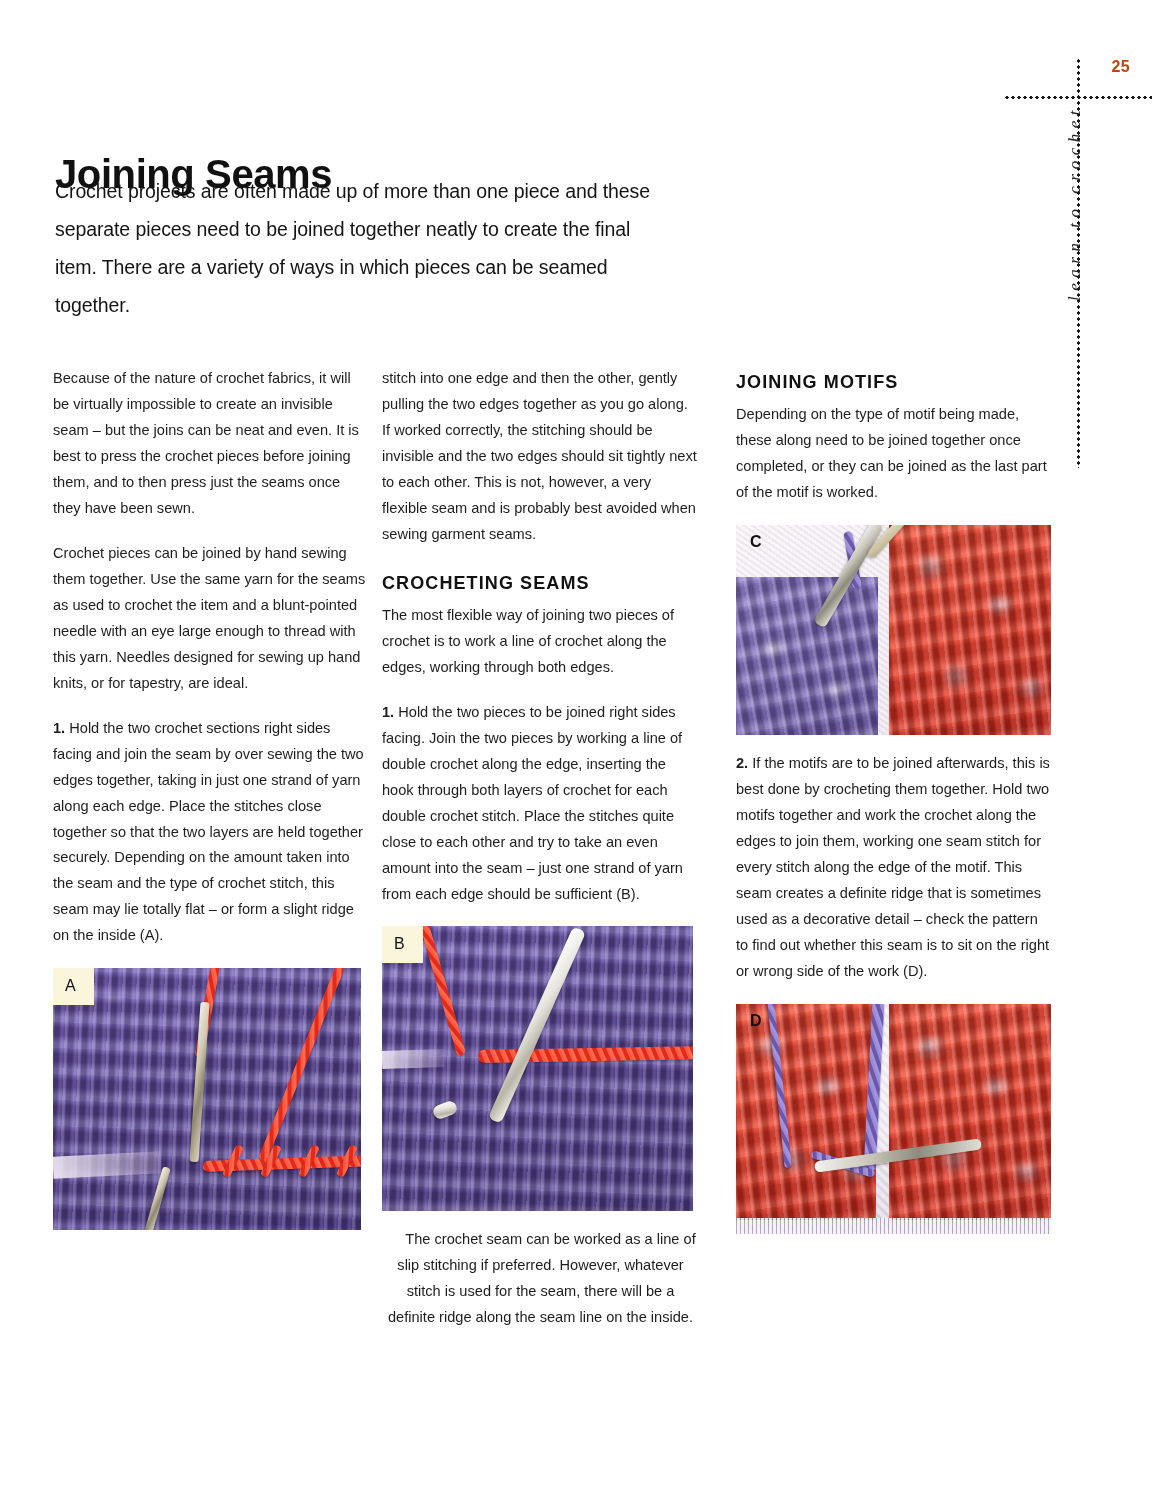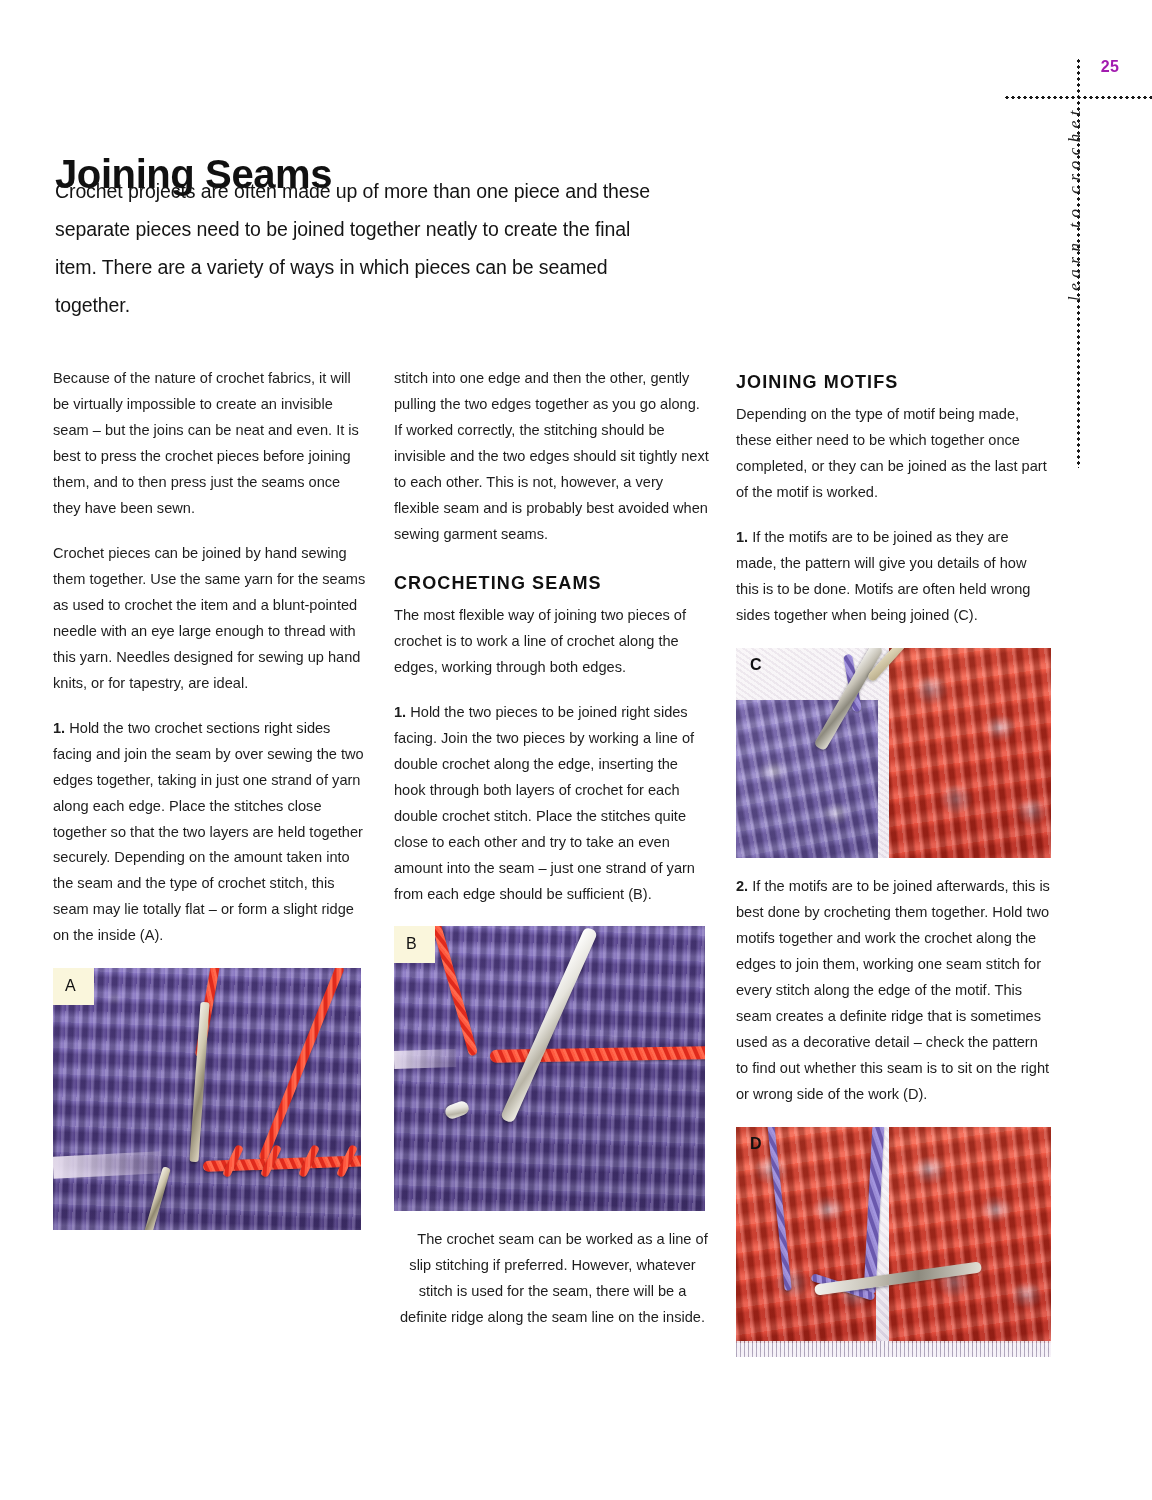--- a/index.html
+++ b/index.html
@@ -22,22 +22,22 @@
 
   
   .folio {
     position: absolute;
     top: 58px;
     left: 1090px;
     width: 40px;
     font-size: 16px;
     font-weight: 700;
     letter-spacing: .3px;
-    color: #a21caf;
-    text-align: center;
+    color: #c2410c;
+    text-align: right;
   }
   .rule-h {
     position: absolute;
     top: 96px;
     left: 1004px;
     width: 148px;
     height: 3px;
     background-image: radial-gradient(circle, #1a1a1a 45%, transparent 47%);
     background-size: 6px 3px;
     background-repeat: repeat-x;
@@ -100,21 +100,21 @@
   
   .col {
     position: absolute;
     top: 366px;
     width: 317px;
     font-size: 14.6px;
     line-height: 1.78;
     color: #1d1d1d;
   }
   .col-1 { left: 53px; }
-  .col-2 { left: 394px; }
+  .col-2 { left: 382px; }
   .col-3 { left: 736px; }
 
   .col p {
     margin: 0 0 19px 0;
   }
   .col p.tight { margin-bottom: 0; text-align: center; }
   .col p.indent { text-indent: 20px; }
 
   h2.sub {
     margin: 8px 0 4px 0;
@@ -328,25 +328,22 @@
       </div>
       <figcaption class="fig-label">B</figcaption>
     </figure>
 
     <p class="indent tight">The crochet seam can be worked as a line of slip stitching if preferred. However, whatever stitch is used for the seam, there will be a definite ridge along the seam line on the inside.</p>
   </div>
 
   <div class="col col-3">
 
     <h2 class="sub first">JOINING MOTIFS</h2>
-    <p>Depending on the type of motif being made, these either need to be which together once completed, or they can be joined as the last part of the motif is worked.</p>
-
-    <p>
-      <b class="step">1.</b><span> If the motifs are to be joined as they are made, the pattern will give you details of how this is to be done. Motifs are often held wrong sides together when being joined (C).</span>
-    </p>
+    <p>Depending on the type of motif being made, these along need to be joined together once completed, or they can be joined as the last part of the motif is worked.</p>
+
 
     <figure id="fig-c" class="figure">
       <div class="photo">
         <div class="yarn-bg wall-ground"></div>
         <div class="yarn-bg granny-purple" style="inset:auto auto 0 -8px;width:150px;height:158px;"></div>
         <div class="yarn-bg granny-red" style="inset:0 -6px 0 auto;width:168px;height:210px;"></div>
         <div class="purple-yarn-strand" style="top:6px;left:112px;width:9px;height:58px;transform:rotate(-10deg);"></div>
         <div class="hook-steel" style="top:-10px;left:106px;width:13px;height:118px;transform:rotate(30deg);"></div>
         <div class="hook-steel" style="top:-12px;left:146px;width:9px;height:50px;transform:rotate(42deg);background:linear-gradient(100deg,#e8dfc2,#b9ad8a);"></div>
       </div>

